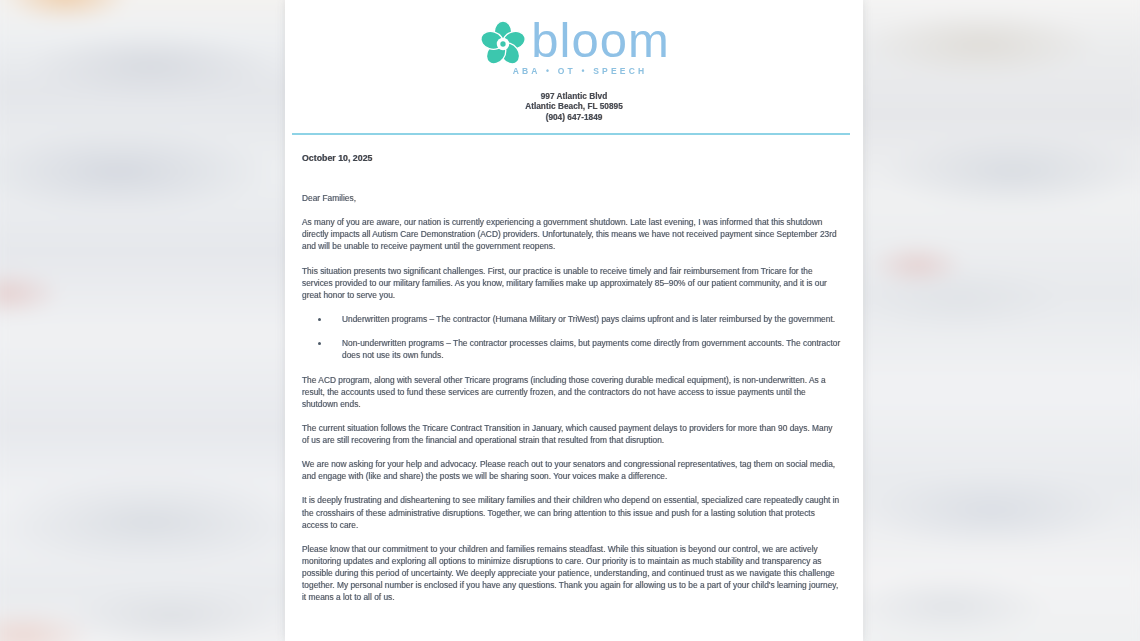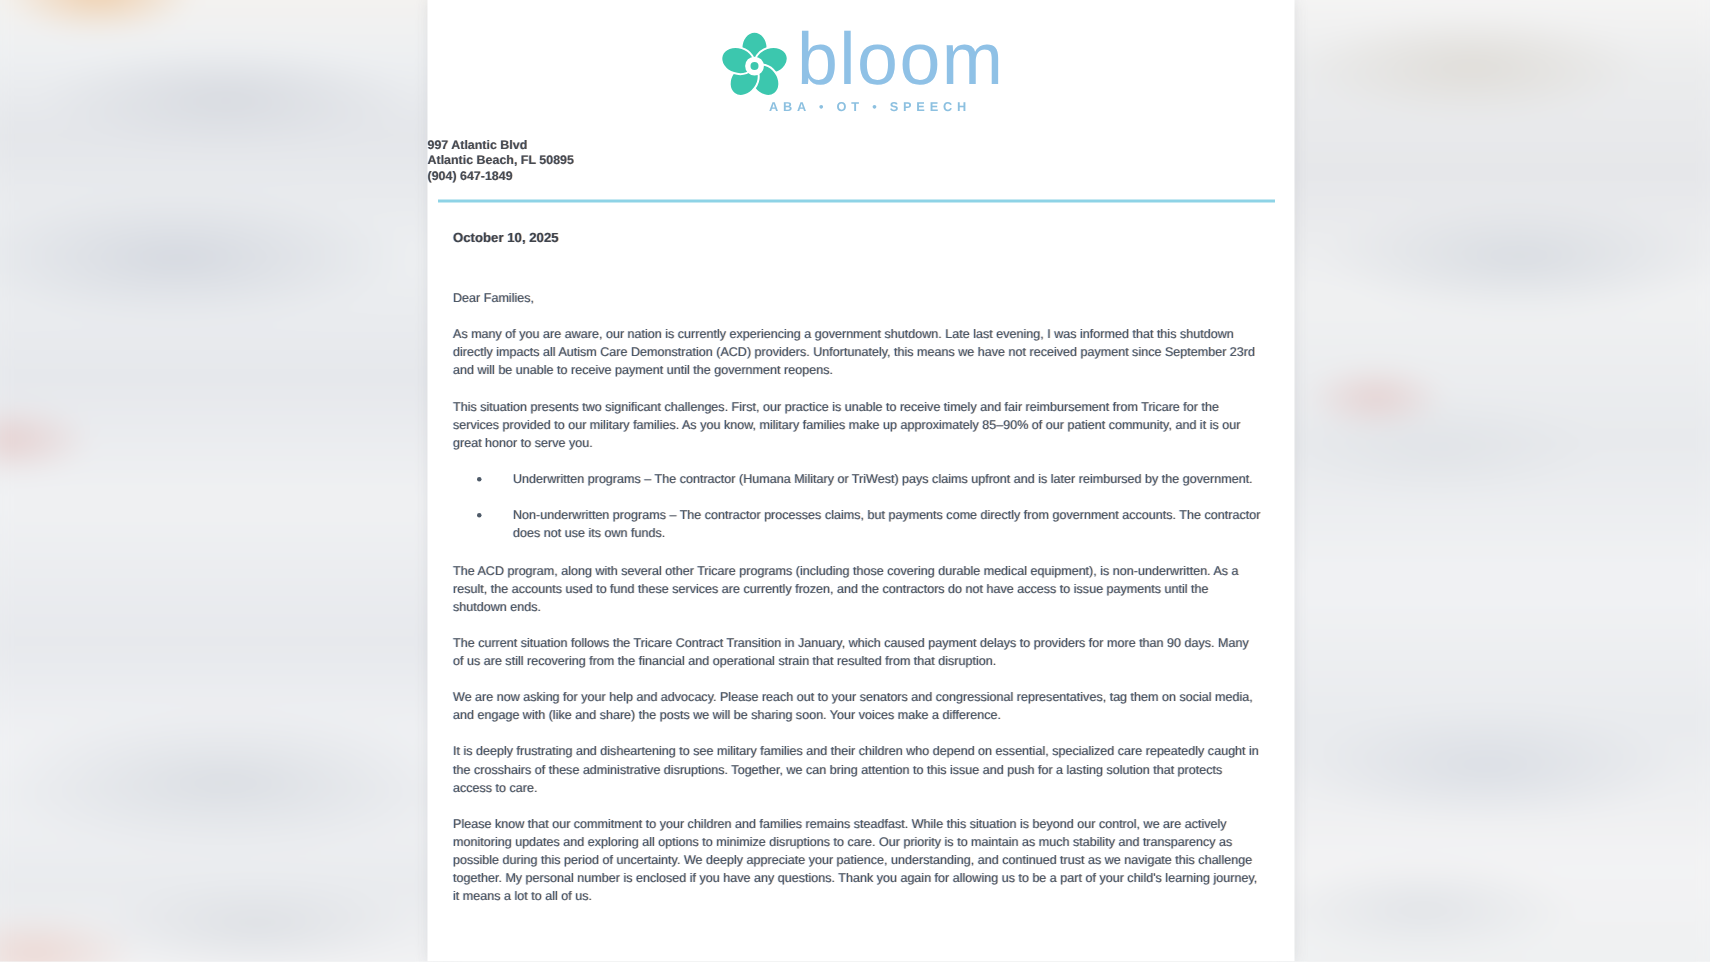--- a/index.html
+++ b/index.html
@@ -43,21 +43,21 @@
   .flower{width:50px;height:50px;margin-top:2px;margin-right:3px;}
   .brand-word{
     font-size:49px;line-height:46px;font-weight:400;letter-spacing:1px;
     color:#8fc1e6;
   }
   .tagline{
     text-align:center;padding-left:12px;margin-top:-3px;
     font-size:8.5px;font-weight:700;letter-spacing:3.2px;color:#8cc0e0;
   }
   .address{
-    text-align:left;margin-top:15px;
+    text-align:center;margin-top:15px;
     font-size:8.3px;line-height:10.3px;font-weight:700;color:#474b52;
     text-shadow:0.4px 0 rgba(168,98,38,0.30), -0.4px 0 rgba(40,92,170,0.30);
   }
   .rule{position:absolute;left:7px;width:558px;top:133px;height:2px;background:#8ed3e6;}
   .body-text{
     position:absolute;left:17px;top:152px;width:539px;
     font-size:8.4px;line-height:12.1px;color:#4e5a68;
     text-shadow:0.5px 0 rgba(168,98,38,0.32), -0.5px 0 rgba(40,92,170,0.32);
   }
   .date{font-weight:700;font-size:8.8px;color:#3f444c;margin:0 0 28px;}

